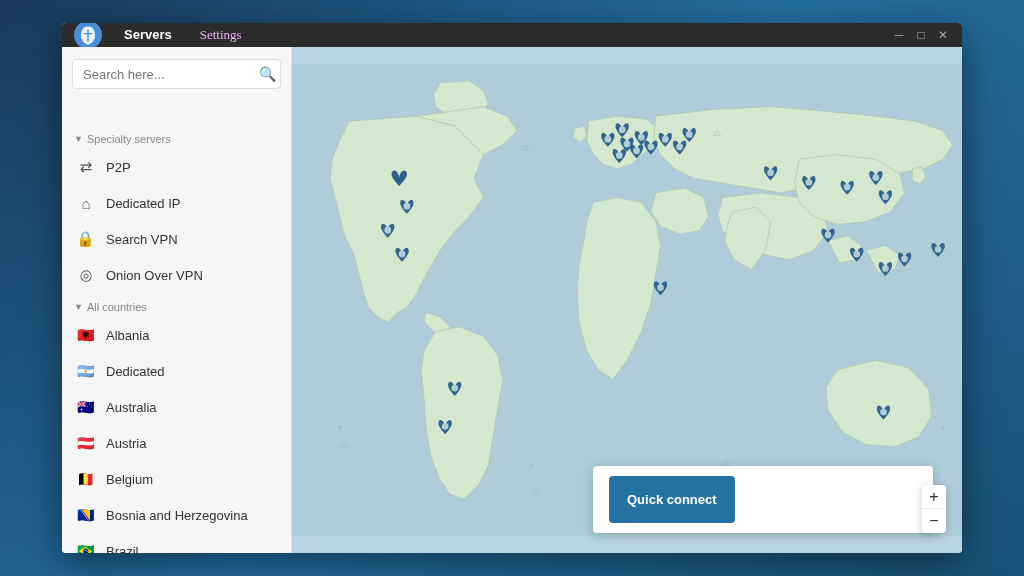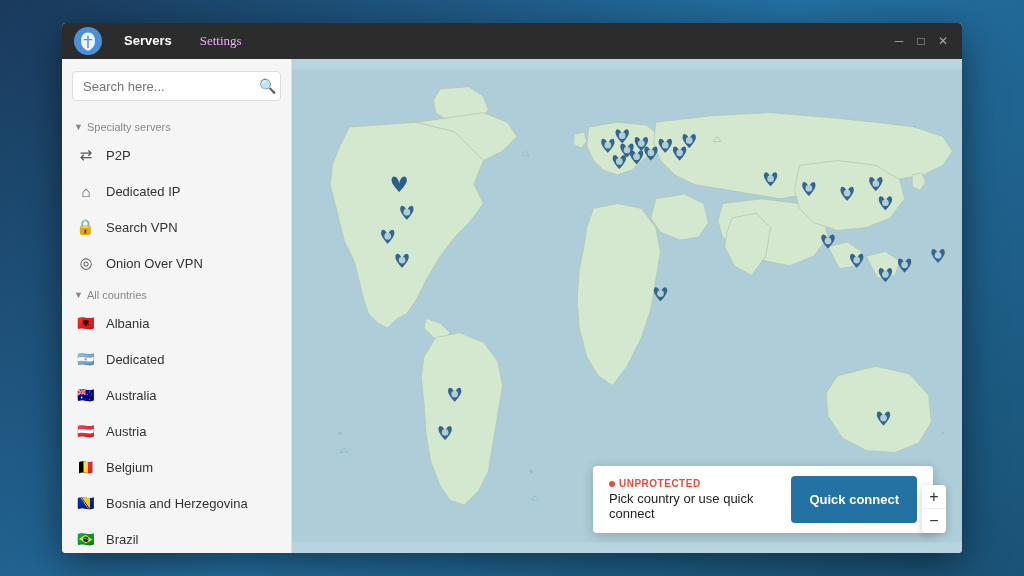--- a/index.html
+++ b/index.html
@@ -22,21 +22,21 @@
       border-radius: 4px;
       display: flex;
       flex-direction: column;
       box-shadow: 0 10px 40px rgba(0,0,0,0.5);
       overflow: hidden;
     }
 
     
     .titlebar {
       background: #2c2c2c;
-      height: 36px;
+      height: 24px;
       display: flex;
       align-items: center;
       padding: 0 12px;
       flex-shrink: 0;
       text-align: center;
     }
     .titlebar-logo {
       width: 28px;
       height: 28px;
       margin-right: 10px;
@@ -84,20 +84,21 @@
     }
 
     
     .sidebar {
       width: 230px;
       background: #f5f5f5;
       flex-shrink: 0;
       display: flex;
       flex-direction: column;
       border-right: 1px solid #e0e0e0;
+      gap: 24px;
     }
 
     .search-bar {
       margin: 12px 10px;
       display: flex;
       align-items: center;
       background: #fff;
       border: 1px solid #ddd;
       border-radius: 4px;
       padding: 6px 10px;
@@ -502,27 +503,20 @@
           <path d="M 250 450 L 258 450 L 254 445 Z"></path>
           <path d="M 450 420 L 458 420 L 454 415 Z"></path>
           <path d="M 520 460 L 528 460 L 524 455 Z"></path>
           <path d="M 240 90 L 248 90 L 244 85 Z"></path>
           <path d="M 440 75 L 448 75 L 444 70 Z"></path>
         </g>
       </svg>
 
       
       <div class="bottom-bar">
-        <div class="bottom-bar-text">
-          <div class="status-unprotected">
-            <span class="status-dot"></span>
-            <span>UNPROTECTED</span>
-          </div>
-          <div class="bottom-bar-label">Pick country or use quick connect</div>
-        </div>
         <button class="quick-connect-btn">Quick connect</button>
       </div>
 
       
       <div class="zoom-controls">
         <button class="zoom-btn">+</button>
         <button class="zoom-btn">−</button>
       </div>
     </div>
 

